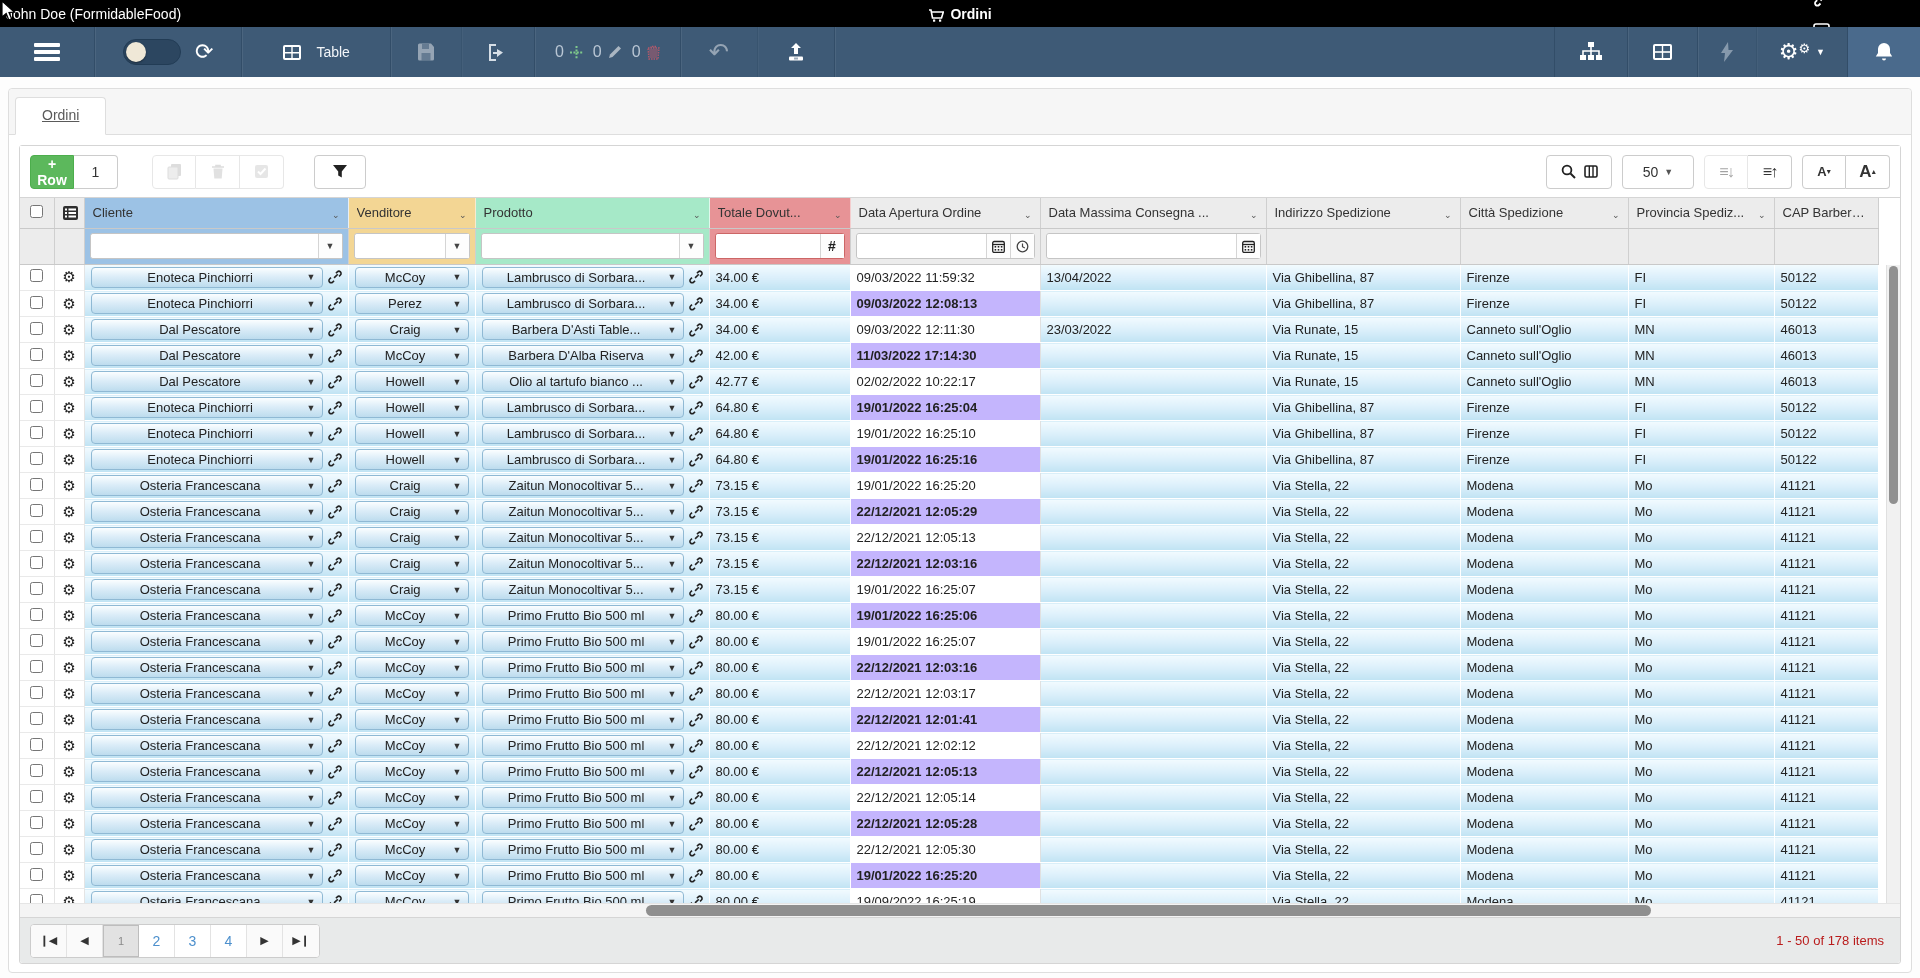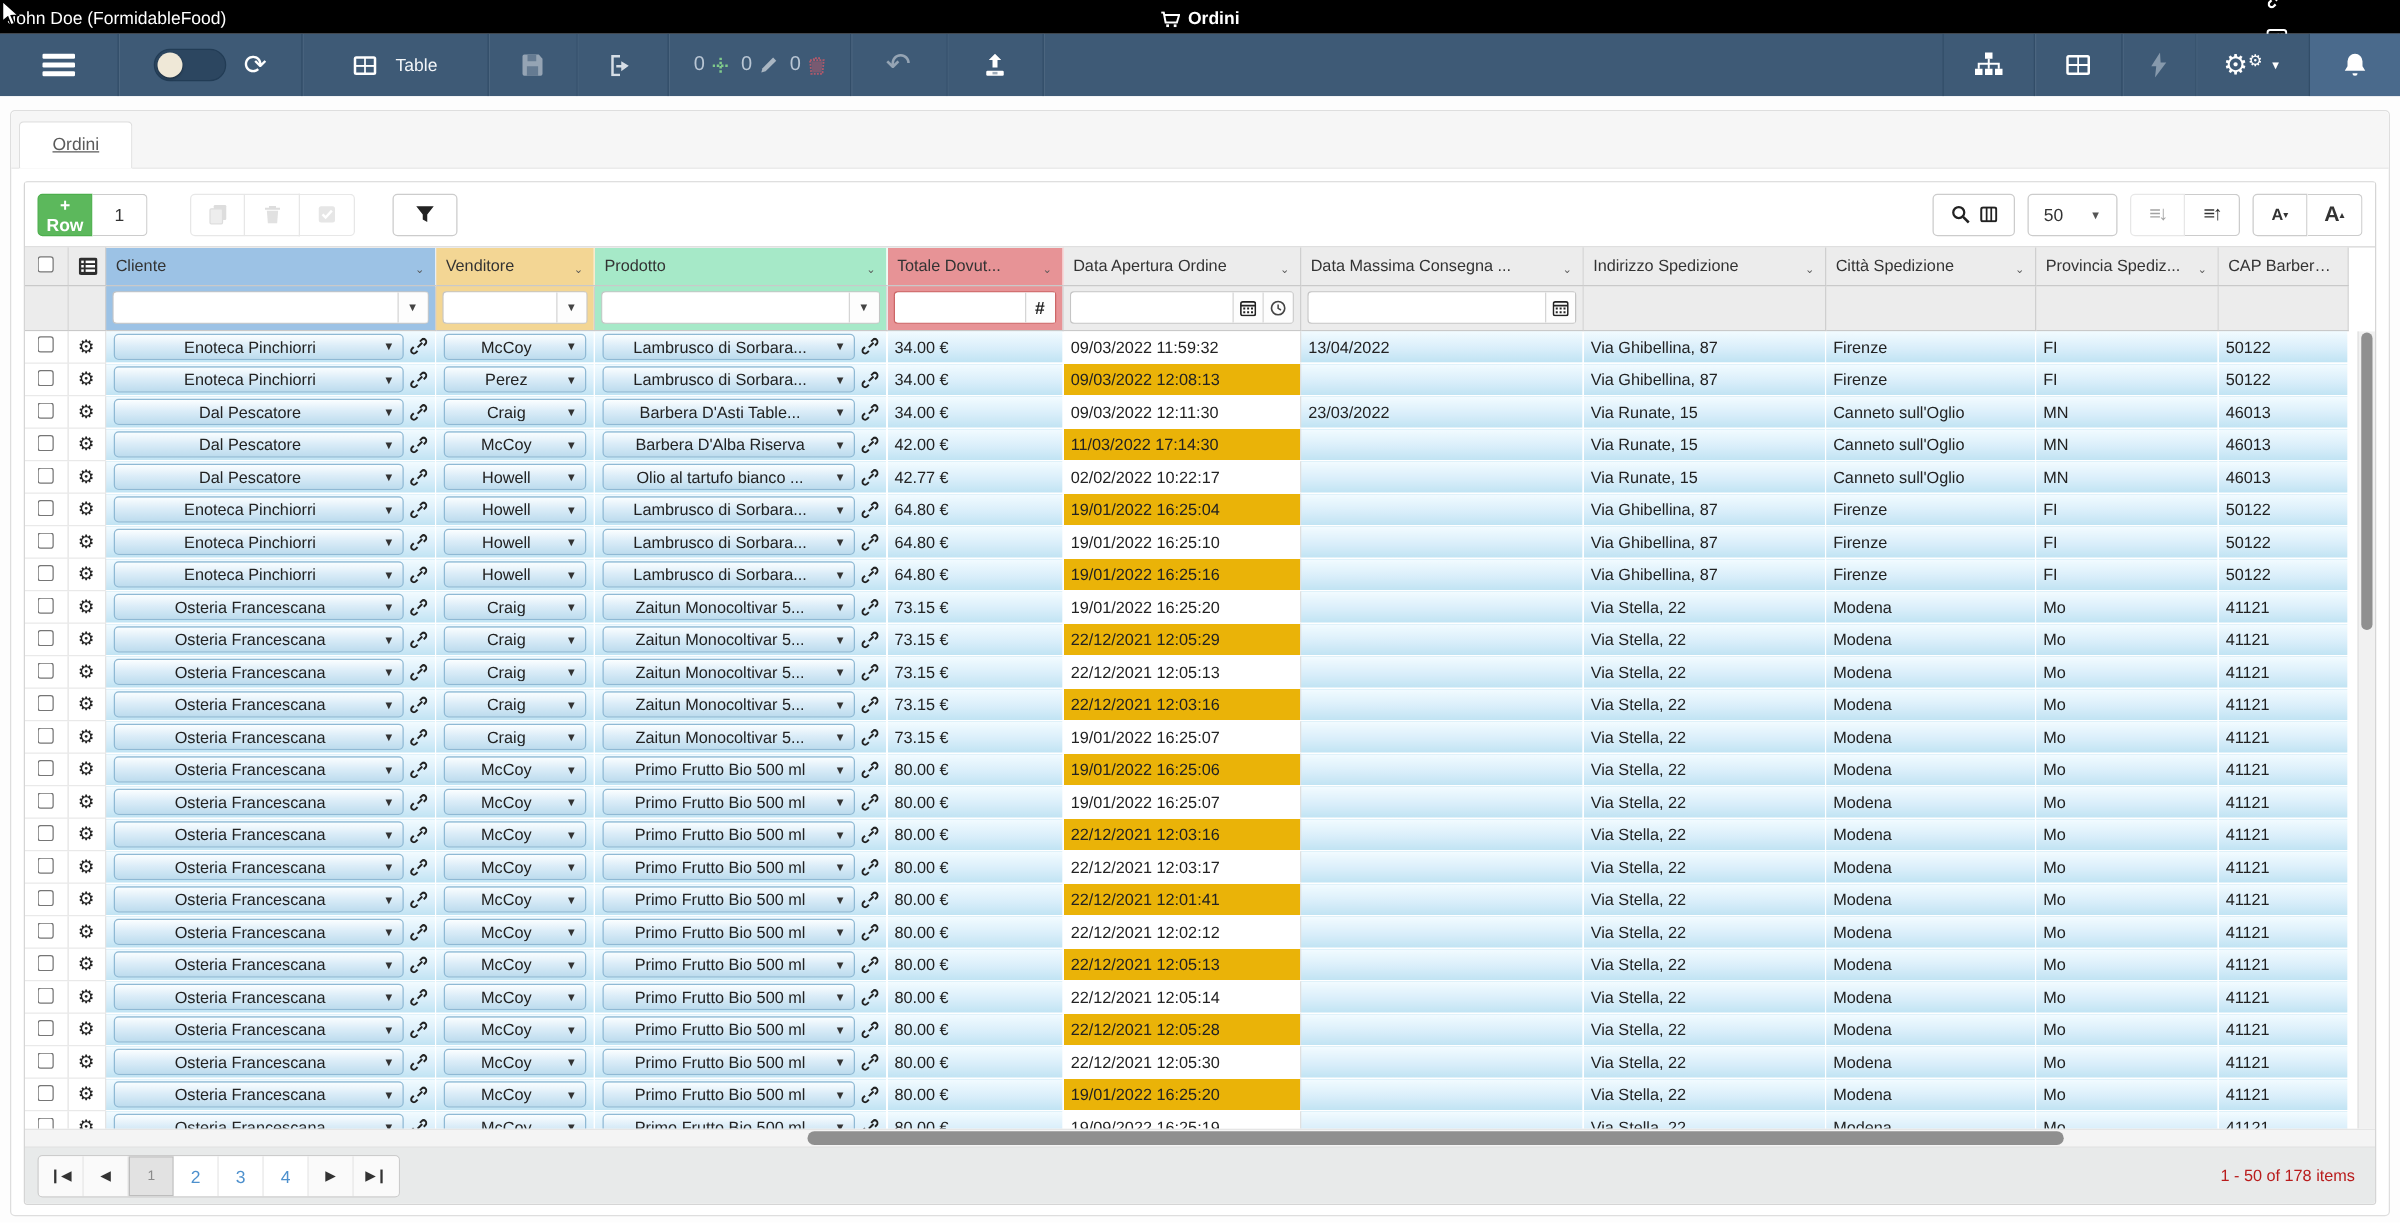--- a/index.html
+++ b/index.html
@@ -90,21 +90,21 @@
     color:#444; font-size:9px; background:#fdfdfd; }
   .fcombo.redb { border-color:#c66; }
   .fcombo .fbtn.hash { font-size:14px; font-weight:bold; color:#222; }
 
   .gbody { position:relative; flex:1; overflow:hidden; }
   .gbody-inner { position:absolute; left:0; top:0; }
   tr.drow td { height:26px; border-bottom:1px solid #fff; border-right:1px solid rgba(255,255,255,.75);
     background:linear-gradient(180deg,#f2fbff 0%,#d9eefa 55%,#c0e3f3 100%); color:#222; padding:0 6px; }
   tr.drow td.c-sel, tr.drow td.c-gear { background:#fff; border-right:1px solid #e4e4e4; border-bottom:1px solid #e9e9e9; text-align:center; }
   tr.drow.odd td.c-apertura { background:#fff; border-right:1px solid #e0e0e0; }
-  tr.drow.even td.c-apertura { background:#eab308; border-right:1px solid #e0e0e0; }
+  tr.drow.even td.c-apertura { background:#c4b5fd; border-right:1px solid #e0e0e0;font-weight:bold; }
   .cellflex { display:flex; align-items:center; gap:5px; }
   .pill { flex:1; height:21px; border:1px solid #8fb9d4; border-radius:4px;
     background:linear-gradient(180deg,#fbfeff 0%,#dcedf8 45%,#bddcee 100%);
     display:flex; align-items:center; padding:0 6px; min-width:0; }
   .pill .ptext { flex:1; text-align:center; overflow:hidden; text-overflow:ellipsis; color:#222; }
   .pill .pcaret { font-size:9px; color:#333; margin-left:4px; }
   .gearglyph { font-size:15px; color:#222; line-height:1; }
 
   .vscroll { position:absolute; right:0; top:0; bottom:0; width:14px; background:#f1f1f1; border-left:1px solid #e0e0e0; }
   .vscroll .vthumb { position:absolute; left:2px; right:2px; top:1px; height:238px; background:#909090; border-radius:6px; }
@@ -336,21 +336,21 @@
           <button class="btn" style="width:66px; gap:8px;">
             <svg width="15" height="15" viewBox="0 0 15 15">
                 <circle cx="6" cy="6" r="4.4" fill="none" stroke="#222" stroke-width="1.8"></circle>
                 <path d="M9.5 9.5 L14 14" stroke="#222" stroke-width="2"></path>
               </svg>
             <svg width="14" height="13" viewBox="0 0 14 13">
                 <rect x="1" y="1" width="12" height="11" rx="1.5" fill="none" stroke="#222" stroke-width="1.6"></rect>
                 <path d="M5.3 1 V12 M9 1 V12" stroke="#222" stroke-width="1.4"></path>
               </svg>
           </button>
-          <button class="btn" style="width:72px;justify-content:space-between;">
+          <button class="btn" style="width:72px;">
             <span>50</span>
               <span class="caret-d">▼</span>
           </button>
           <span class="btn-group">
             <button class="btn disabled">
                 <span class="sort-glyph">≡↓</span>
               </button>
             <button class="btn">
                 <span class="sort-glyph">≡↑</span>
               </button>

